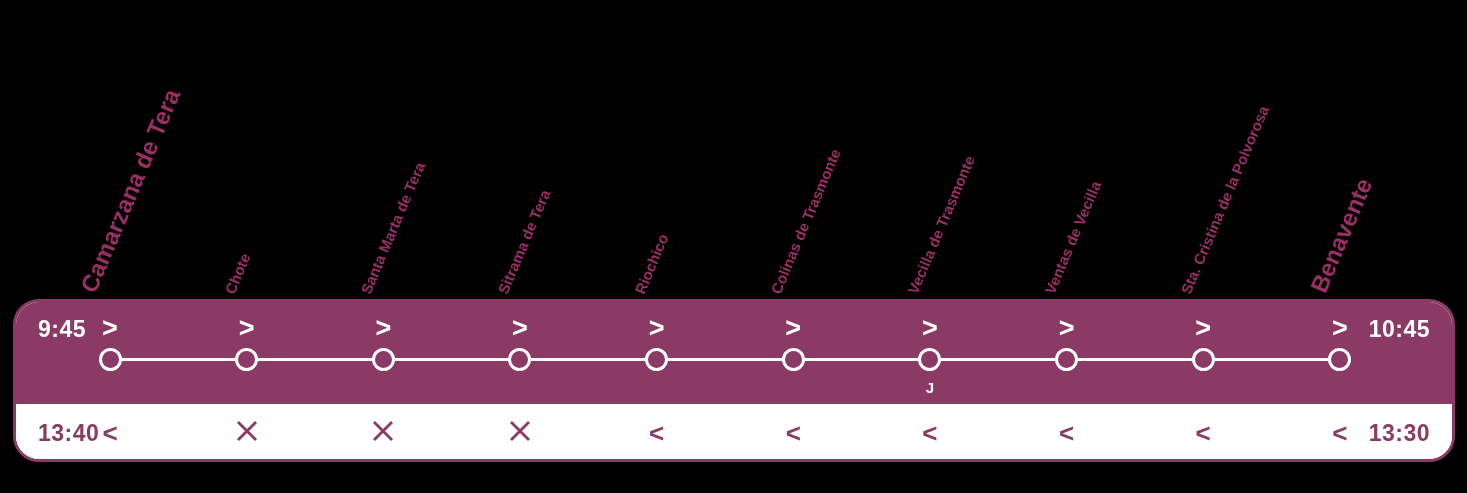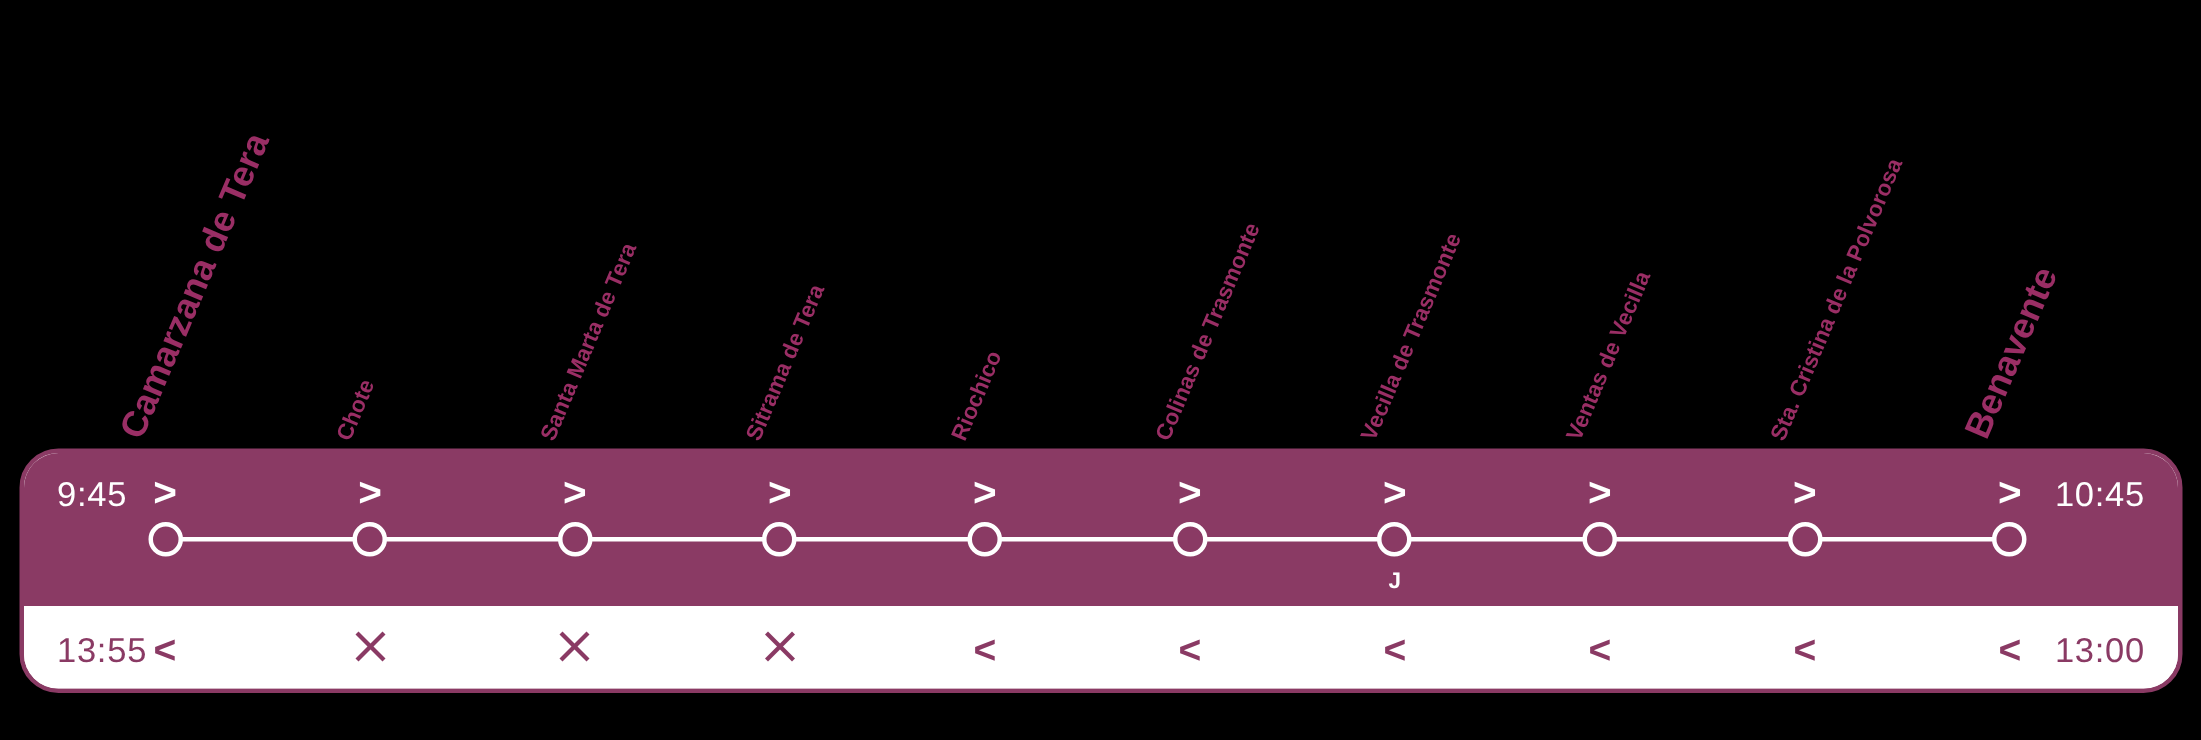--- a/index.html
+++ b/index.html
@@ -65,21 +65,21 @@
     position: absolute;
     left: 0;
     top: 102px;
     width: 100%;
     height: 55px;
     background: #ffffff;
   }
 
   .time {
     position: absolute;
-    font-weight: normal;
+    font-weight: bold;
     font-size: 23px;
     line-height: 1;
     letter-spacing: 0.5px;
   }
   .time.top { top: 16px; color: #ffffff; }
   .time.bottom { top: 120px; color: #8a3a64; }
   .time.left { left: 22px; }
   .time.right { right: 22px; text-align: right; }
 
   .route-line {
@@ -169,22 +169,22 @@
         <span class="st-label big">Benavente</span>
       </div>
     </div>
 
   <div class="card">
     <div class="row-top"></div>
     <div class="row-bottom"></div>
 
     <span class="time top left">9:45</span>
     <span class="time top right">10:45</span>
-    <span class="time bottom left">13:55</span>
-    <span class="time bottom right">13:00</span>
+    <span class="time bottom left">13:40</span>
+    <span class="time bottom right">13:30</span>
 
     <div class="route-line" id="routeLine" style="left: 94px; width: 1229.85px;"></div>
     <div id="stationMarks">
         <span class="chev top" style="left: 76px;">&gt;</span>
         <div class="station-node" style="left: 82.5px;"></div>
         <span class="chev bottom" style="left: 76px;">&lt;</span>
         <span class="chev top" style="left: 212.65px;">&gt;</span>
         <div class="station-node" style="left: 219.15px;"></div>
         <svg class="cross-icon" viewBox="0 0 24 24" style="left: 218.65px;">
           <line x1="3" y1="3" x2="21" y2="21" stroke="#8a3a64" stroke-width="2.8"></line>

